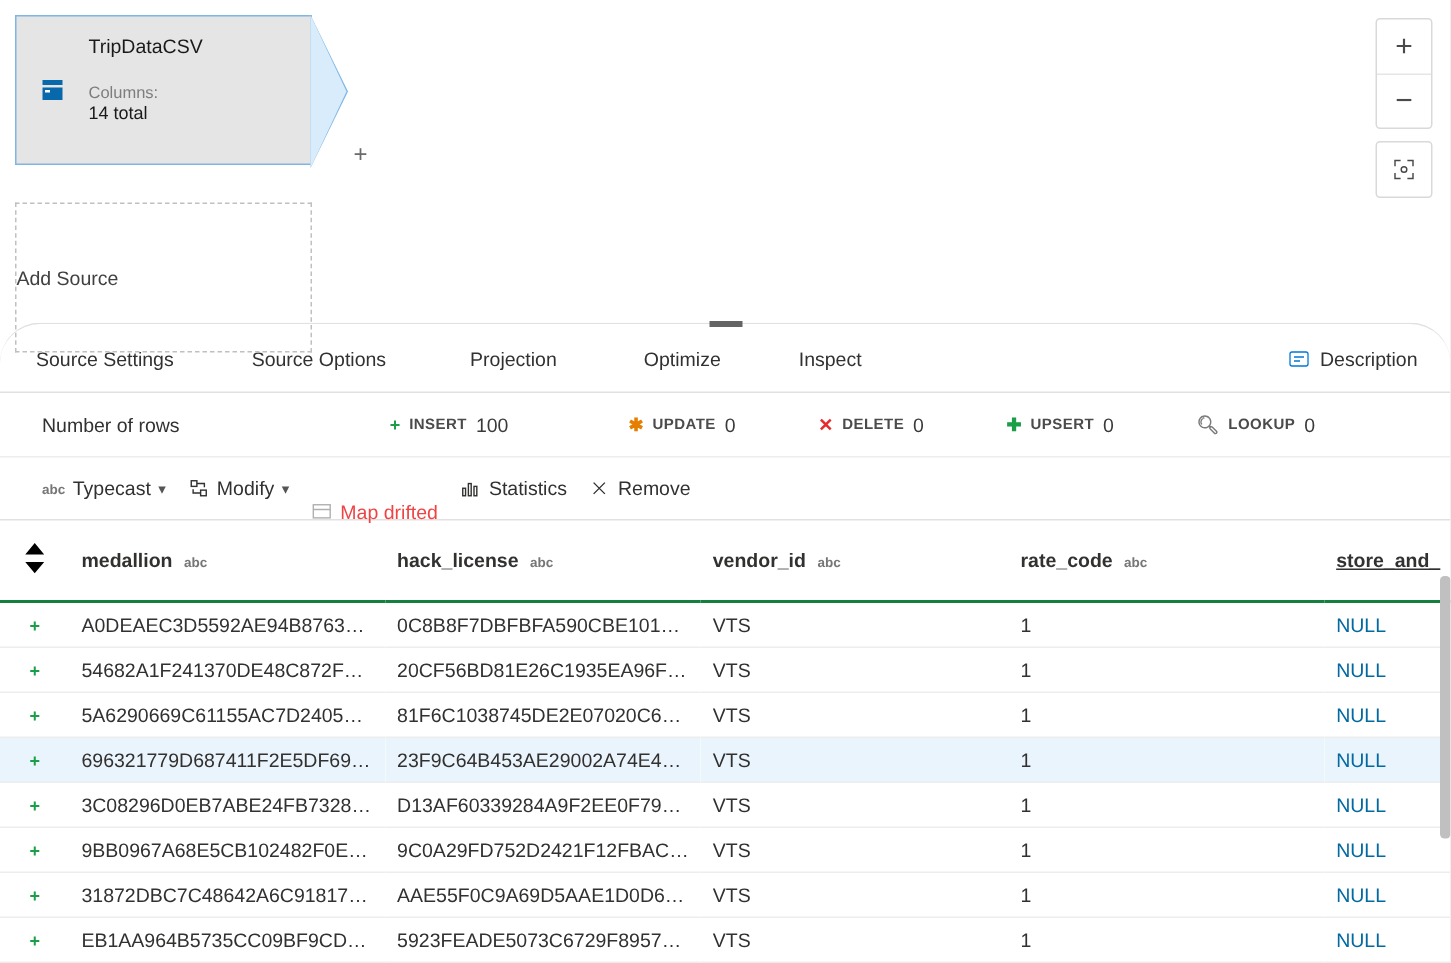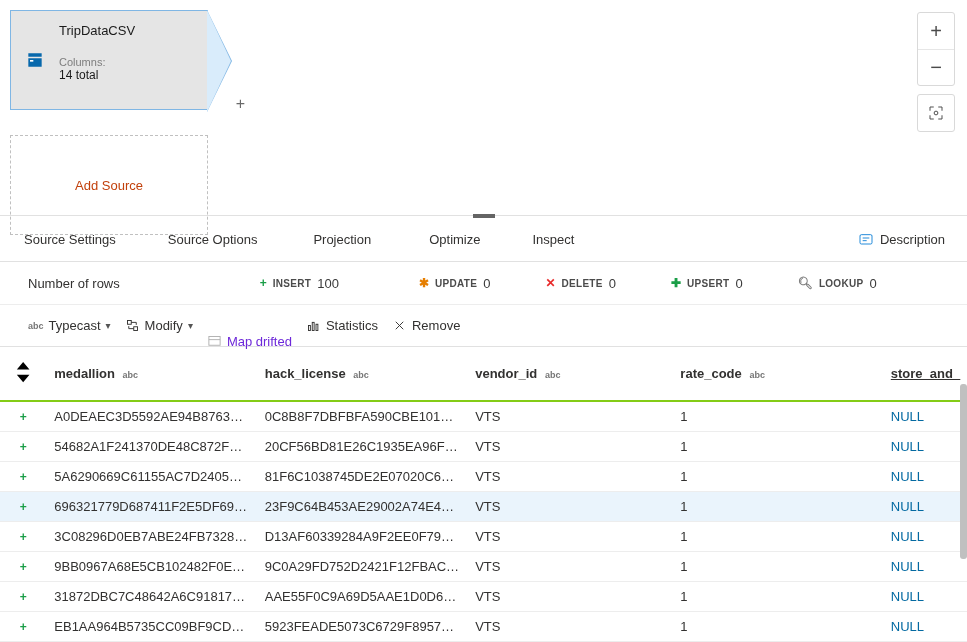--- a/index.html
+++ b/index.html
@@ -25,33 +25,33 @@
 .node-icon { width: 20px; height: 20px; fill: #0768ac; }
 .node-body { padding-top: 12px; }
 .node-title { font-size: 13px; color: #1a1a1a; }
 .node-sub { font-size: 11px; color: #7d7d7d; margin-top: 18px; }
 .node-cols { font-size: 12px; color: #1a1a1a; }
 .node-plus { position: absolute; right: -38px; bottom: -4px; font-size: 16px; color: #6a6a6a; cursor: pointer; }
 
 
 .add-source {
   position: absolute; left: 10px; top: 135px; width: 198px; height: 100px;
-  border: 1px dashed #c0c0c0; display: flex; align-items: center; justify-content: center;
-  font-size: 13px; color: #c2410c; cursor: pointer;
+  border: 1px dashed #c0c0c0; display: flex; align-items: center; justify-content: flex-start;
+  font-size: 13px; color: #404040; cursor: pointer;
 }
 
 
 .zoom-controls { position: absolute; right: 12px; top: 12px; display: flex; flex-direction: column; gap: 8px; }
 .zoom-box { border: 1px solid #d9d9d9; border-radius: 3px; background: #fff; }
 .zoom-btn { width: 36px; height: 36px; display: flex; align-items: center; justify-content: center; font-size: 20px; color: #4a4a4a; cursor: pointer; }
 .zoom-btn + .zoom-btn { border-top: 1px solid #e6e6e6; }
 .fit-btn svg { width: 18px; height: 18px; stroke: #4a4a4a; fill: none; stroke-width: 1.3; }
 
 
-.panel { border-top: 1px solid #e1e1e1; }
+.panel { border-top: 1px solid #e1e1e1; border-radius: 27px; }
 .panel-handle { width: 22px; height: 4px; background: #646464; margin: -2px auto 0; }
 
 
 .tabs { display: flex; align-items: center; height: 44px; border-bottom: 1px solid #e1e1e1; padding: 0 22px; }
 .tab { font-size: 13px; color: #323130; cursor: pointer; padding: 0 2px; height: 100%; display: flex; align-items: center; }
 .tab-gap { flex: 0 0 auto; }
 .tab.active { color: #0078d4; position: relative; }
 .tab.active::after { content: ""; position: absolute; left: 0; right: 0; bottom: -1px; height: 2px; background: #0078d4; }
 .tab-dot { width: 8px; height: 8px; border-radius: 50%; background: #44b044; margin-left: 8px; }
 .spacer { flex: 1; }
@@ -66,29 +66,29 @@
 .ic-update { color: #e67e00; }
 .ic-delete { color: #e82a2a; }
 .ic-upsert { color: #1a9e47; position: relative; }
 .ic-lookup { color: #7a7a7a; }
 .stat-label { font-size: 10px; font-weight: 700; color: #4b4b4b; letter-spacing: .3px; }
 .stat-val { color: #3a3a3a; }
 
 
 .toolbar { display: flex; align-items: center; height: 42px; padding: 0 28px; border-top: 1px solid #ededed; font-size: 13px; gap: 14px; }
 .tool { display: flex; align-items: center; gap: 5px; color: #323130; cursor: pointer; }
-.tool.disabled { color: #6d28d9; cursor: default; margin-top: 32px; }
+.tool.disabled { color: #ef4444; cursor: default; margin-top: 32px; }
 .tool svg { width: 15px; height: 15px; }
 .tool .chev { font-size: 10px; color: #555; }
 .abc-tag { font-size: 9px; font-weight: 700; color: #767676; }
 
 
 .table-wrap { border-top: 1px solid #e1e1e1; height: 296px; overflow: hidden; }
 .data-table { width: 100%; border-collapse: collapse; table-layout: fixed; font-size: 13px; }
-.data-table th { text-align: left; font-weight: 600; padding: 10px 8px; border-bottom: 2px solid #84cc16; color: #323130; white-space: nowrap; }
+.data-table th { text-align: left; font-weight: 600; padding: 10px 8px; border-bottom: 2px solid #15803d; color: #323130; white-space: nowrap; }
 .data-table th .abc-tag { margin-left: 4px; font-weight: 700; }
 .data-table td { padding: 7px 8px; border-bottom: 1px solid #ededed; white-space: nowrap; overflow: hidden; text-overflow: ellipsis; }
 .col-flag { width: 44px; text-align: center; }
 .row-plus { color: #1a9e47; font-weight: bold; font-size: 12px; }
 .null-val { color: #0369a1; }
 tr.hl { background: #eaf4fc; }
 .col-medallion { width: 200px; }
 .col-hack { width: 200px; }
 .col-vendor { width: 195px; }
 .col-rate { width: 200px; }

